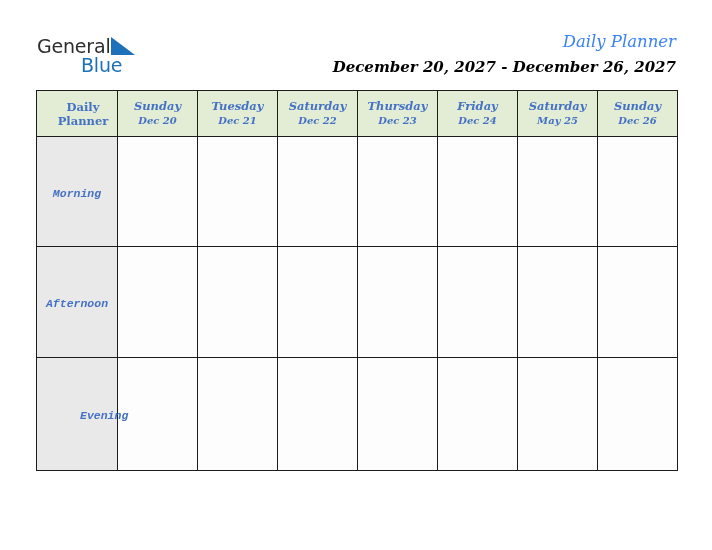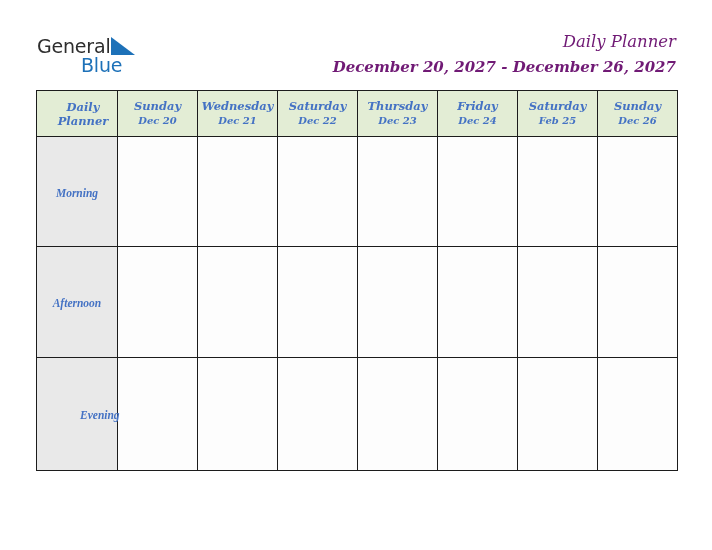--- a/index.html
+++ b/index.html
@@ -64,30 +64,30 @@
   .titles {
     position: absolute;
     right: 36px;
     top: 32px;
     text-align: right;
   }
   .doc-title {
     font-family: "DejaVu Serif", serif;
     font-style: italic;
     font-size: 16.5px;
-    color: #701a75;
+    color: #3b82f6;
     line-height: 20px;
     white-space: nowrap;
   }
   .doc-subtitle {
     font-family: "DejaVu Serif", serif;
     font-style: italic;
     font-weight: bold;
     font-size: 15px;
-    color: #701a75;
+    color: #000000;
     line-height: 20px;
     margin-top: 5px;
     white-space: nowrap;
   }
 
   
   .planner {
     position: absolute;
     left: 36px;
     top: 90px;
@@ -105,21 +105,20 @@
   col.day-col   { width: 80px; }
 
   .planner thead th {
     background: #e3edd5;
     height: 45px;
     vertical-align: middle;
     text-align: center;
   }
   .corner-label {
     font-family: "DejaVu Serif", serif;
-    font-style: italic;
     font-weight: bold;
     font-size: 11.5px;
     color: #4472c4;
     line-height: 14px;
     padding-left: 12px;
   }
   .day-name {
     font-family: "DejaVu Serif", serif;
     font-style: italic;
     font-weight: bold;
@@ -134,21 +133,21 @@
     color: #4472c4;
     line-height: 14px;
   }
 
   .row-label {
     background: #e9e9e9;
     text-align: center;
     vertical-align: middle;
   }
   .row-label-text {
-    font-family: Liberation Serif, serif;
+    font-family: Liberation Mono, monospace;
     font-style: italic;
     font-weight: bold;
     font-size: 11.5px;
     color: #4472c4;
   }
   .slot-cell {
     background: #fdfdfd;
     vertical-align: top;
   }
   tr.slot-row-0 td { height: 109px; }
@@ -194,38 +193,38 @@
     <tr>
       <th>
         <div class="corner-label">Daily</div>
         <div class="corner-label">Planner</div>
       </th>
       <th>
         <div class="day-name">Sunday</div>
         <div class="day-date">Dec 20</div>
       </th>
       <th>
-        <div class="day-name">Wednesday</div>
+        <div class="day-name">Tuesday</div>
         <div class="day-date">Dec 21</div>
       </th>
       <th>
         <div class="day-name">Saturday</div>
         <div class="day-date">Dec 22</div>
       </th>
       <th>
         <div class="day-name">Thursday</div>
         <div class="day-date">Dec 23</div>
       </th>
       <th>
         <div class="day-name">Friday</div>
         <div class="day-date">Dec 24</div>
       </th>
       <th>
         <div class="day-name">Saturday</div>
-        <div class="day-date">Feb 25</div>
+        <div class="day-date">May 25</div>
       </th>
       <th>
         <div class="day-name">Sunday</div>
         <div class="day-date">Dec 26</div>
       </th>
     </tr>
   </thead>
   <tbody>
 
     <tr class="slot-row-0">

